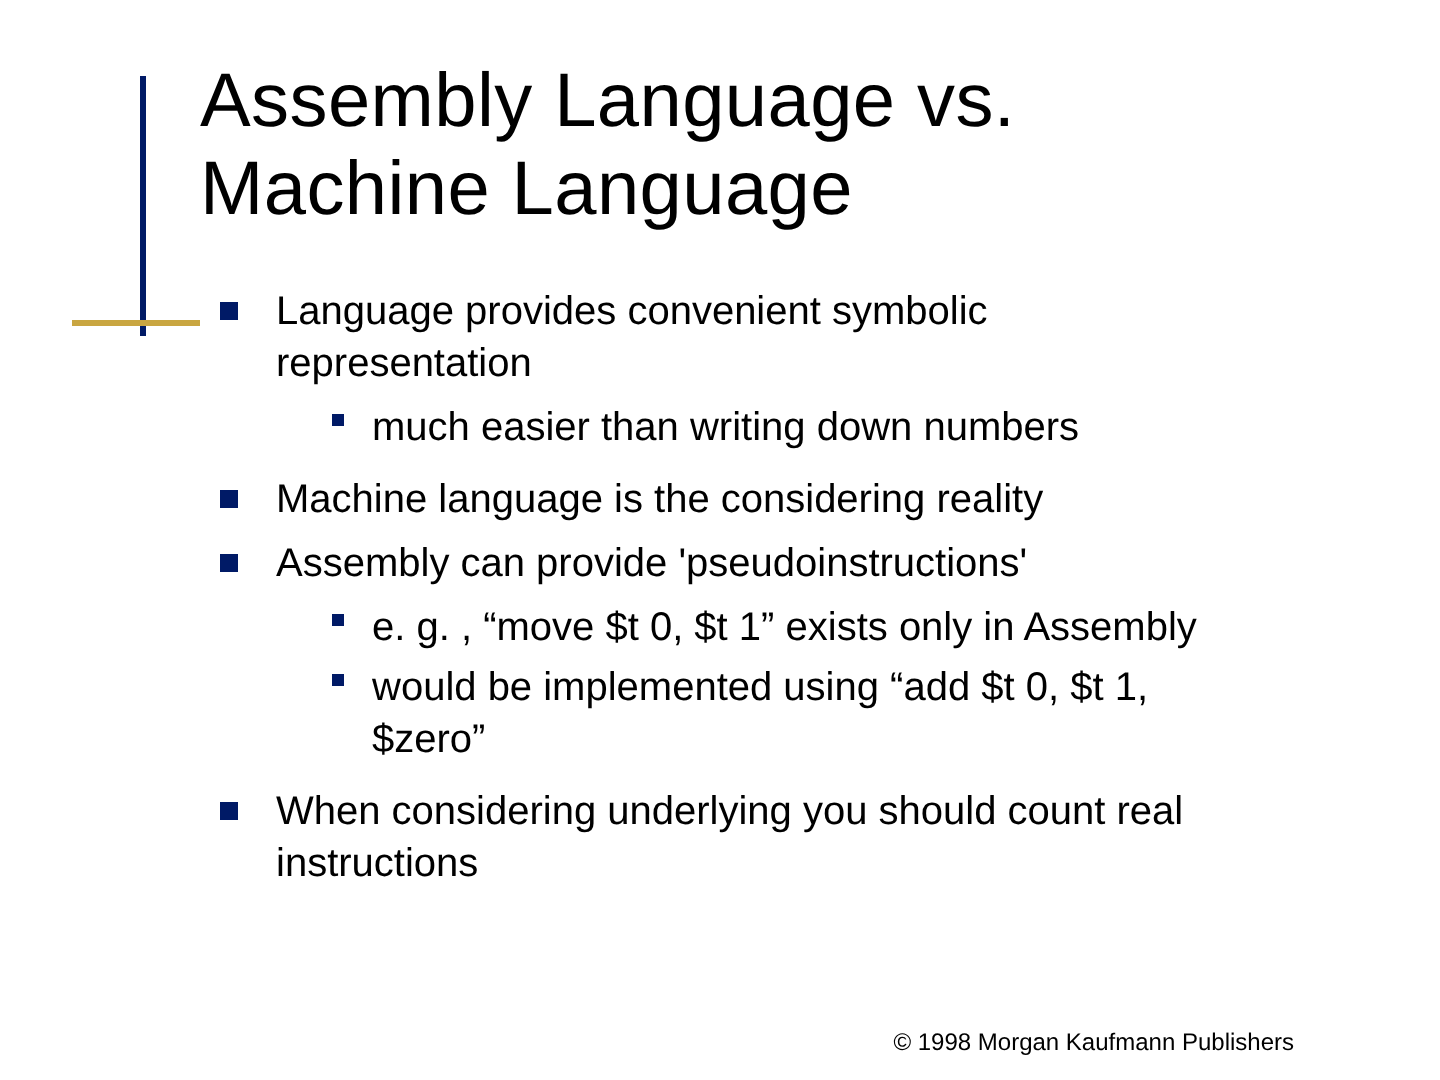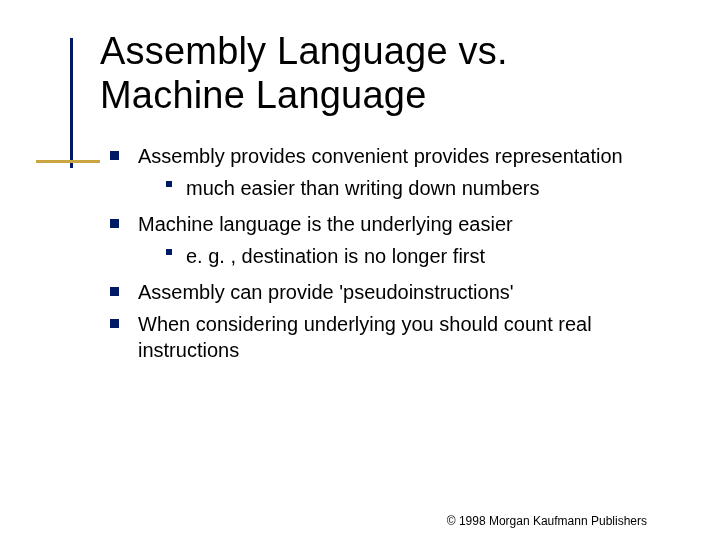--- a/index.html
+++ b/index.html
@@ -22,33 +22,34 @@
 
 <div class="slide">
   <div class="accent-v"></div>
   <div class="accent-h"></div>
 
   <h1 class="title">Assembly Language vs. Machine Language</h1>
 
   <div class="content">
     <ul class="b1">
       <li>
-        <span>Assembly provides convenient provides representation</span>
+        <span>Language provides convenient symbolic representation</span>
         <ul class="b2">
           <li>much easier than writing down numbers</li>
         </ul>
       </li>
       <li>
-        <span>Machine language is the underlying easier</span>
-        <ul class="b2">
-          <li>e. g. , destination is no longer first</li>
-        </ul>
+        <span>Machine language is the considering reality</span>
       </li>
       <li>
         <span>Assembly can provide 'pseudoinstructions'</span>
+        <ul class="b2">
+          <li>e. g. , “move $t 0, $t 1” exists only in Assembly</li>
+          <li>would be implemented using “add $t 0, $t 1, $zero”</li>
+        </ul>
       </li>
       <li>
         <span>When considering underlying you should count real instructions</span>
       </li>
     </ul>
   </div>
 
   <div class="footer">© 1998 Morgan Kaufmann Publishers</div>
 </div>
 

